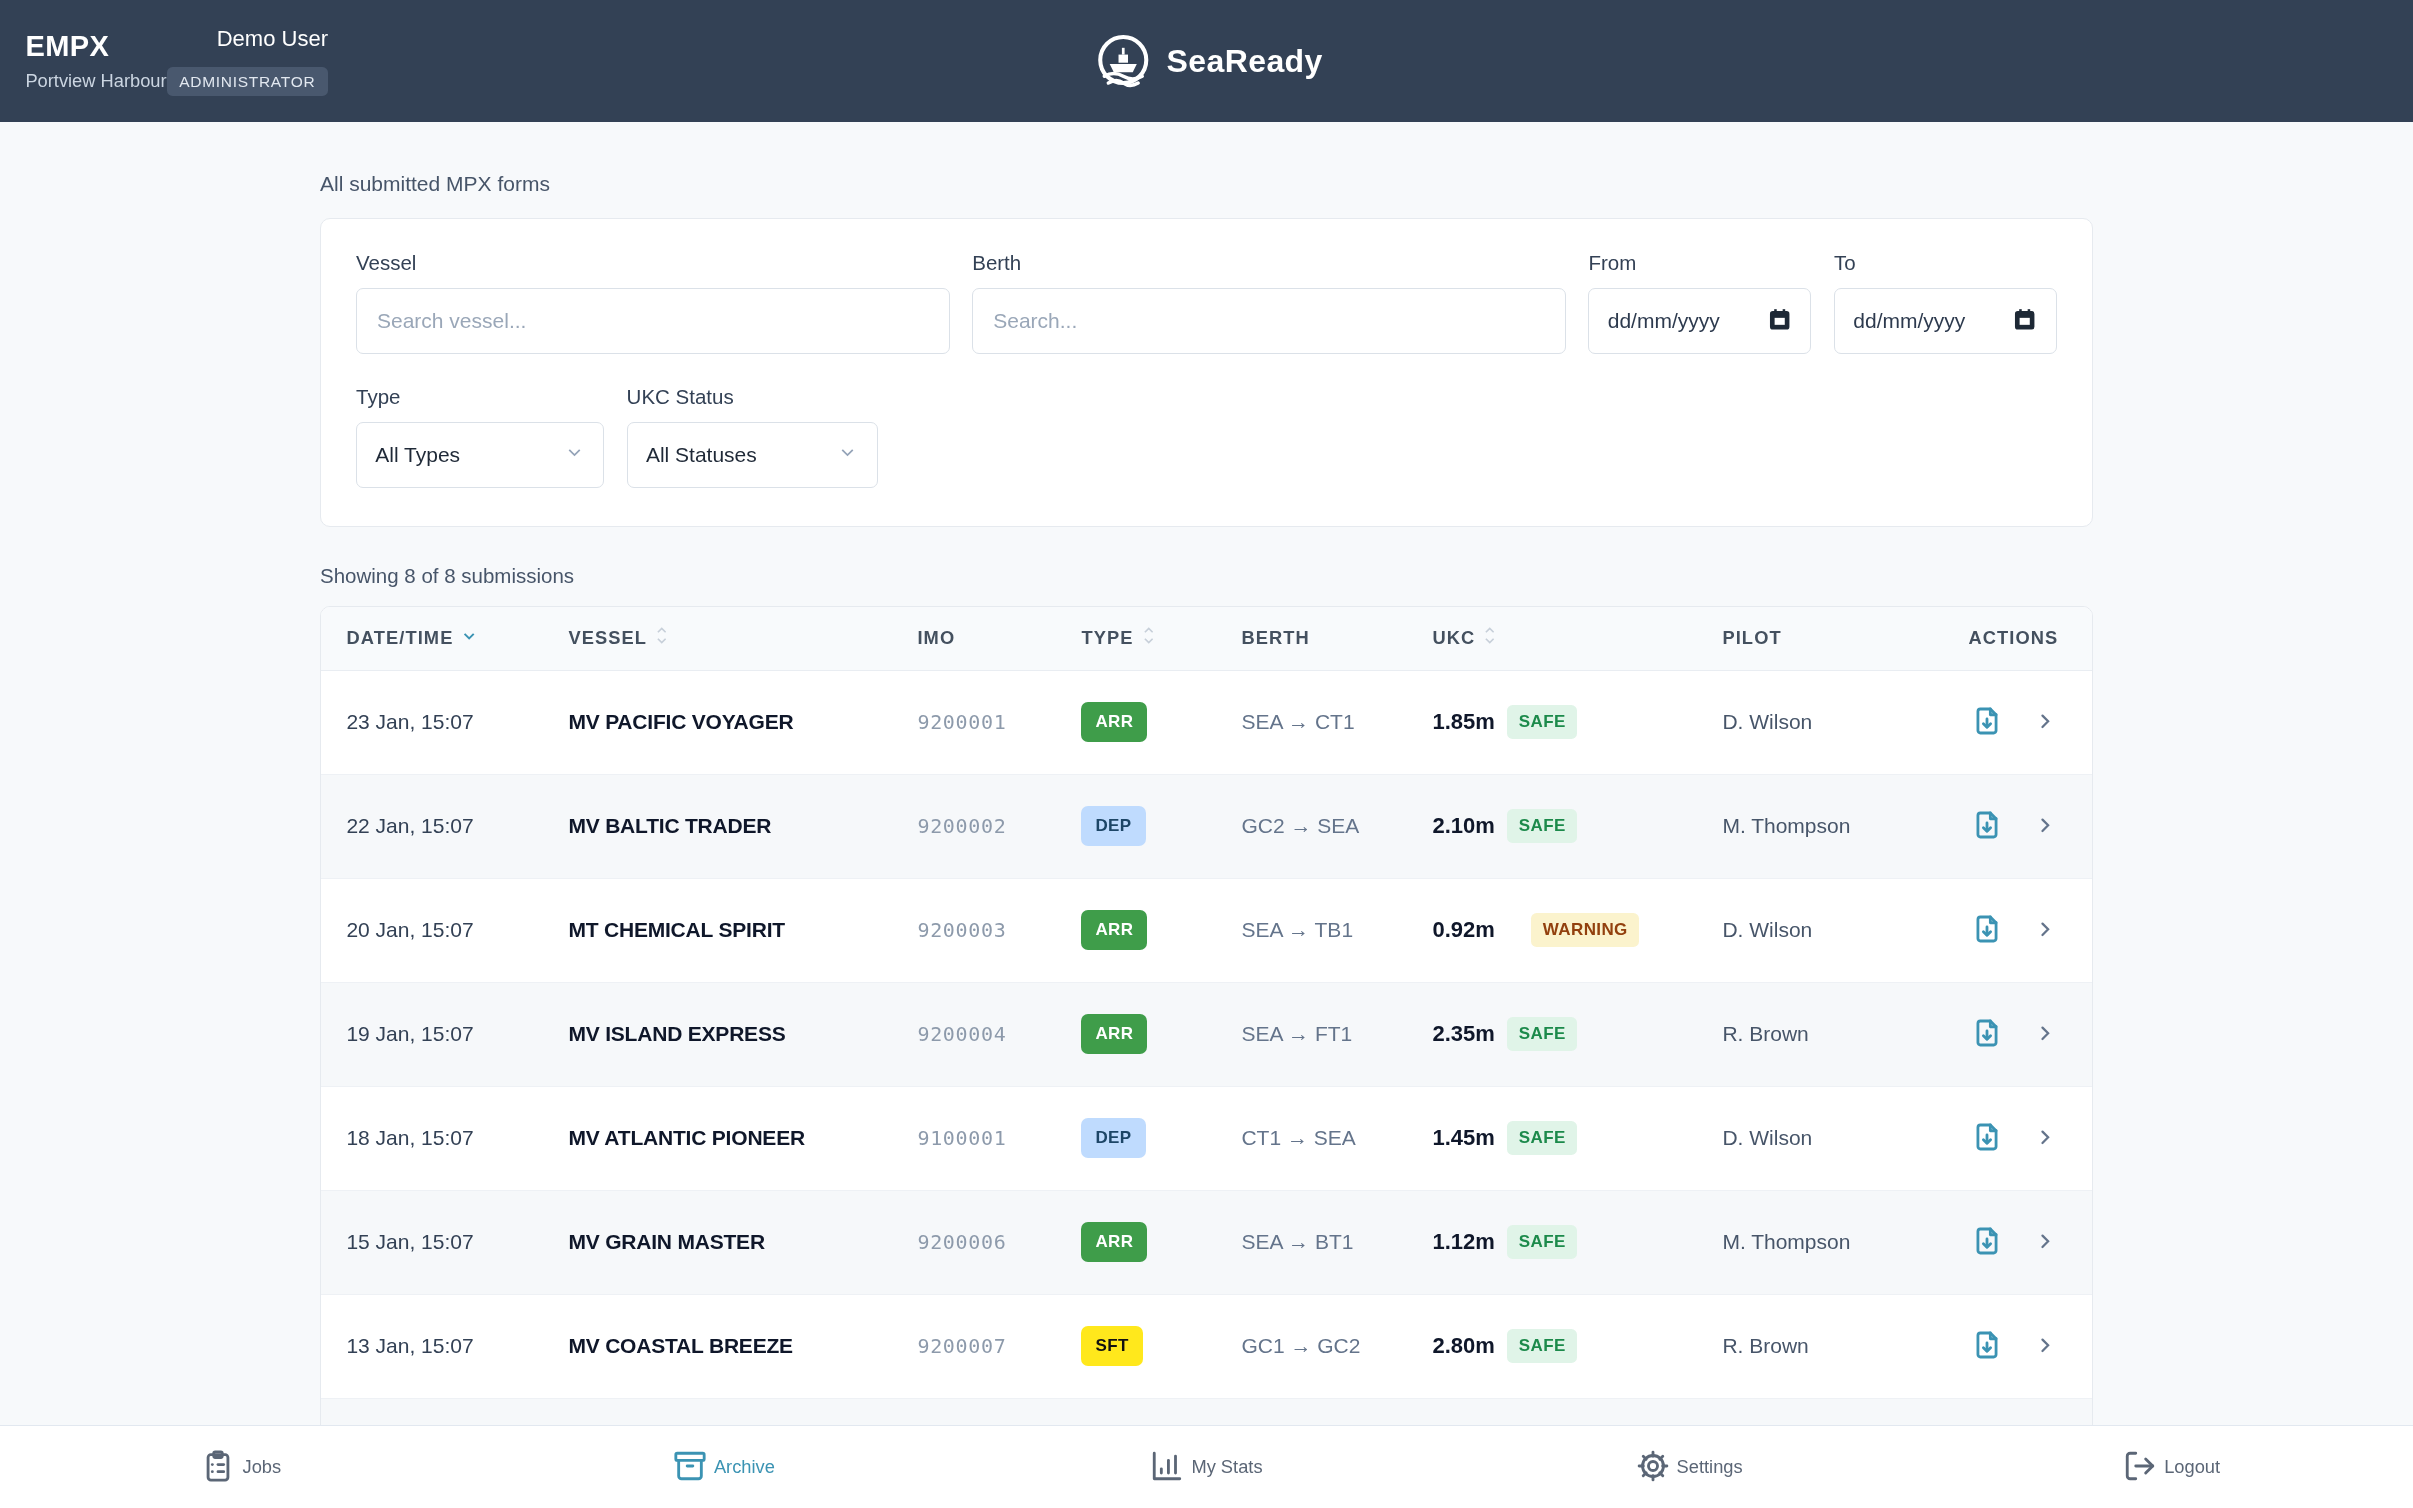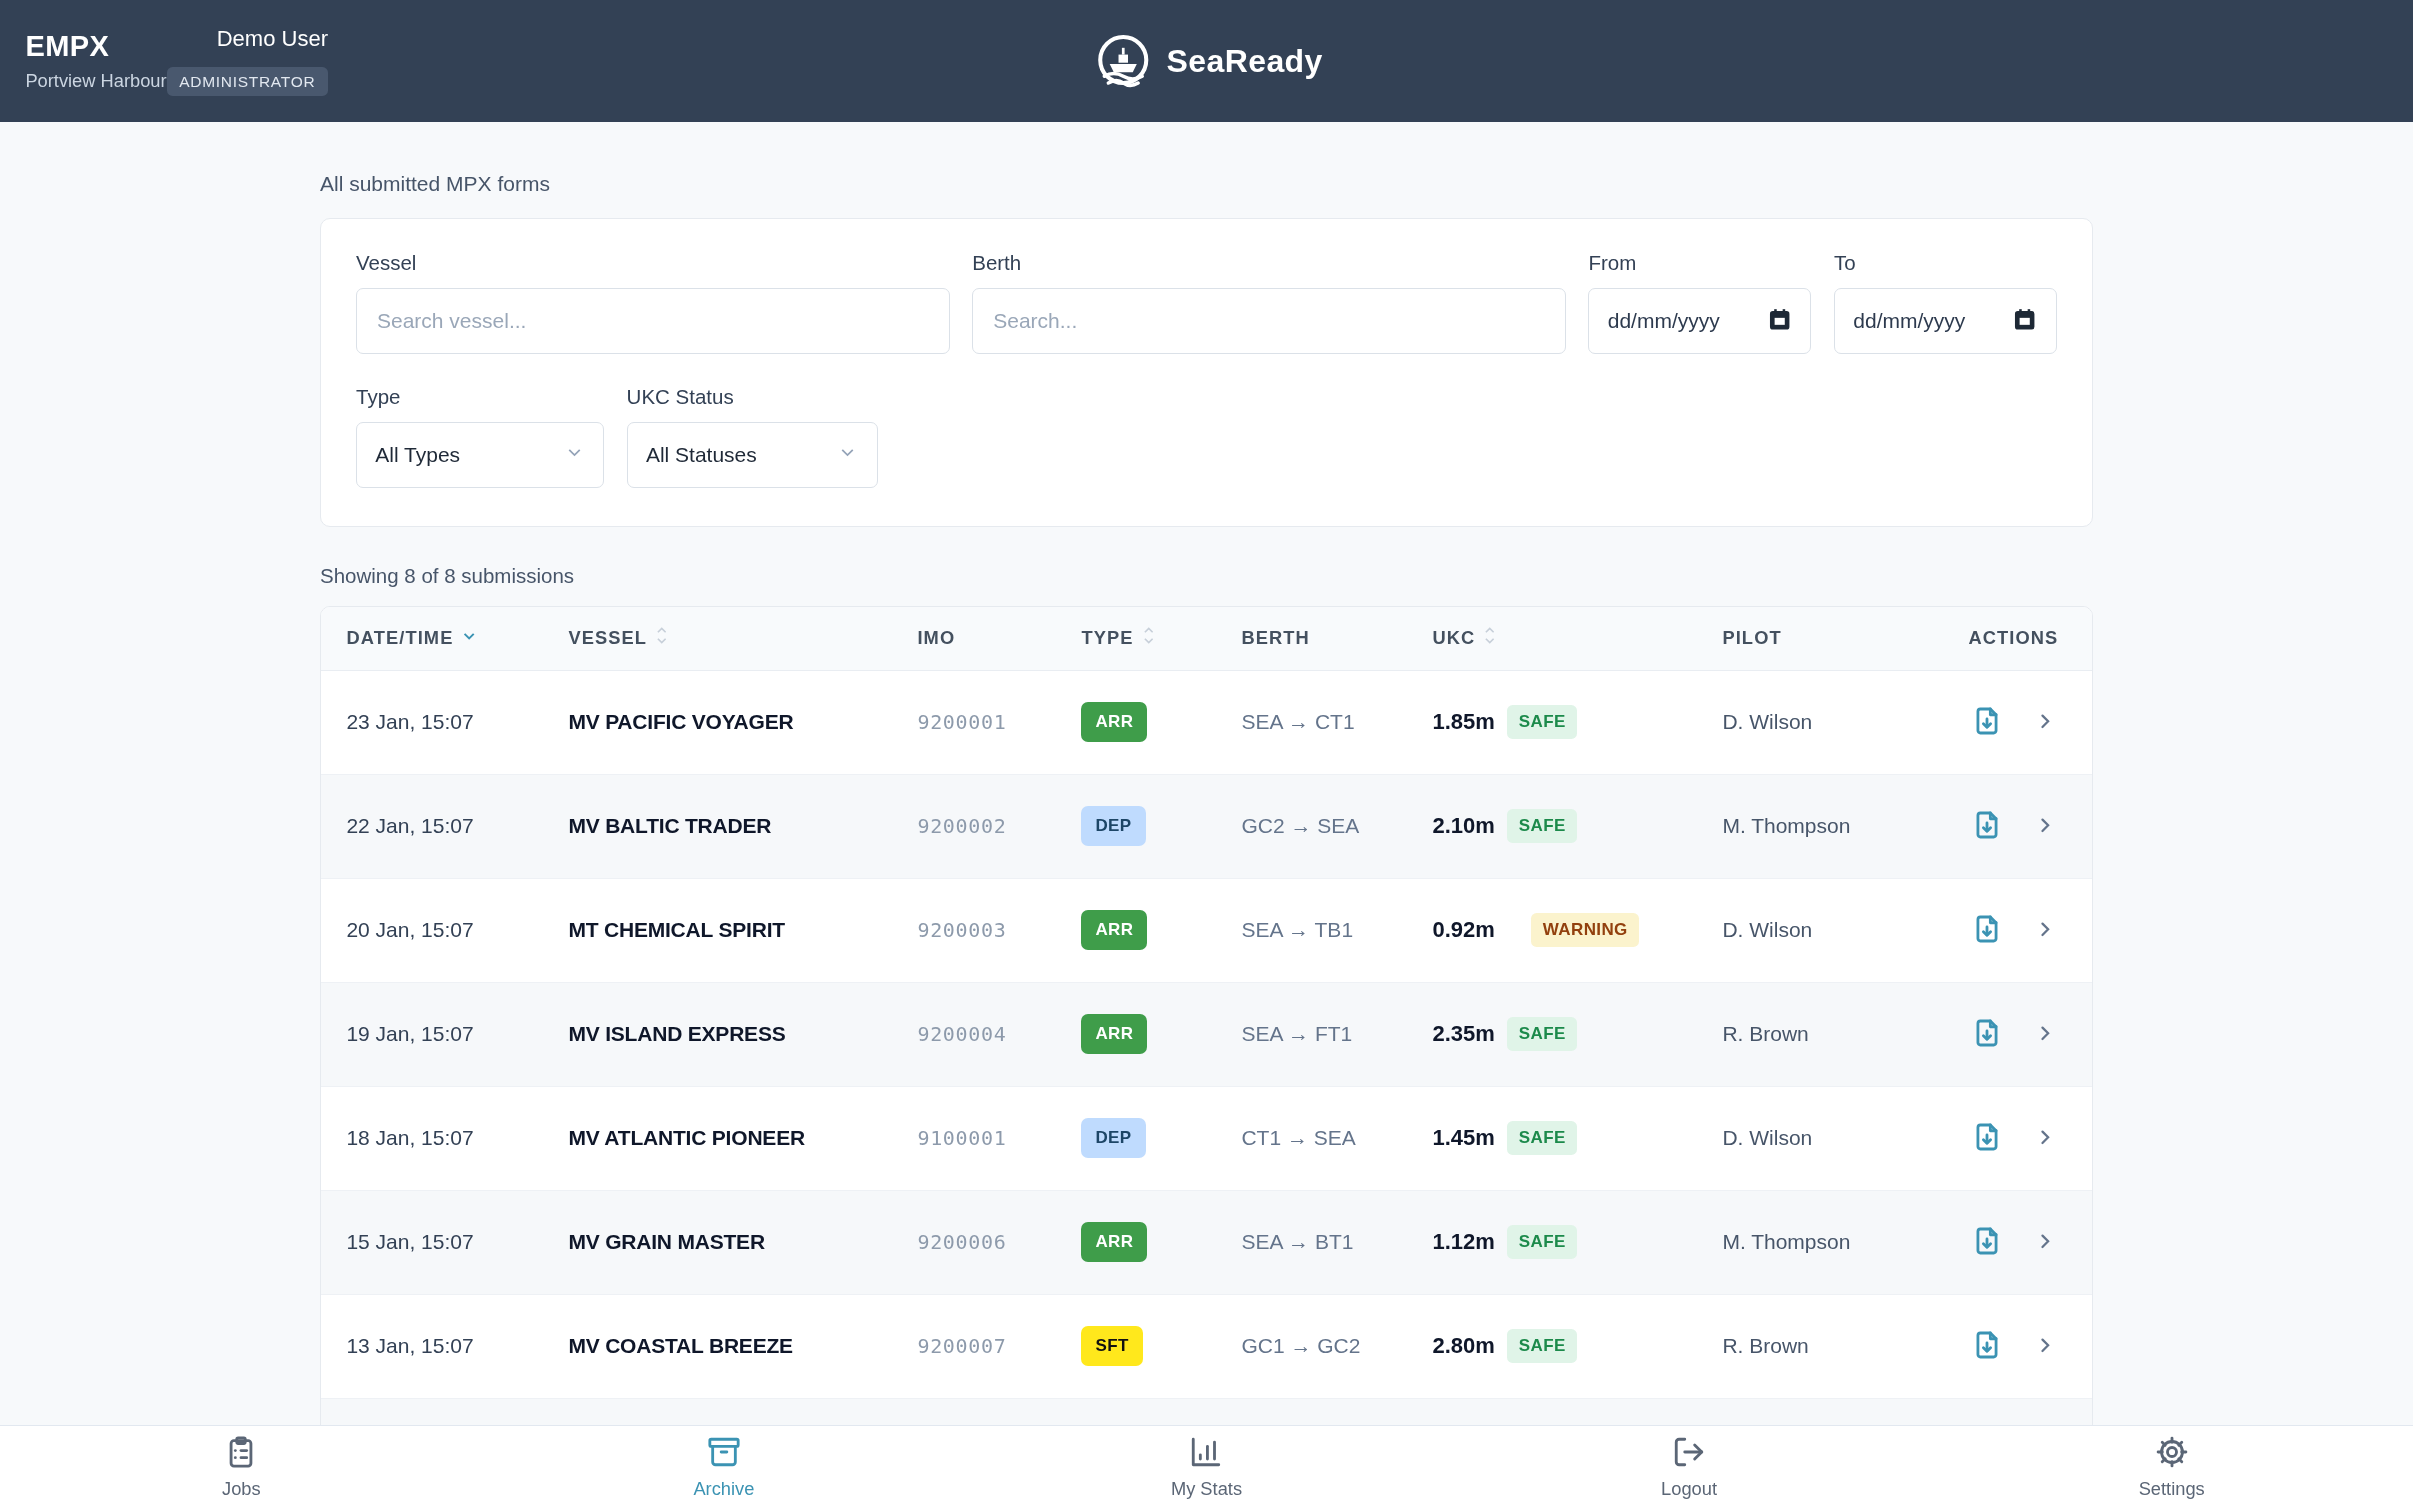--- a/index.html
+++ b/index.html
@@ -108,21 +108,21 @@
 
   .icon-btn { background:none; border:none; cursor:pointer; display:flex; align-items:center; }
 
   
   .bottom-nav {
     position:fixed; left:0; bottom:0; width:100%; height:83px;
     background:#ffffff; border-top:1.4px solid #e2e8f0;
     display:flex; z-index:10;
   }
   .nav-item {
-    flex:1; display:flex; flex-direction:column; align-items:center; justify-content:center;
+    flex:1; display:flex; align-items:center; justify-content:center;
     gap:7px; cursor:pointer; color:#5b6676;
   }
   .nav-item .nav-label { font-size:18.3px; }
   .nav-item.active { color:var(--accent,#3b93b3); }
   .nav-item svg { stroke:currentColor; }
 </style>
 </head>
 <body>
 
 <header class="topbar">
@@ -505,36 +505,36 @@
     <div class="nav-item">
       <span><svg width="34" height="34" viewBox="0 0 24 24" fill="none" stroke-width="2" stroke-linecap="round" stroke-linejoin="round">
           <path d="M3 3v18h18"></path>
           <path d="M8 17v-3"></path>
           <path d="M13 17V8"></path>
           <path d="M18 17V5"></path>
         </svg></span>
       <span class="nav-label">My Stats</span>
     </div>
     <div class="nav-item">
-      <span><svg width="34" height="34" viewBox="0 0 24 24" fill="none" stroke-width="2" stroke-linecap="round" stroke-linejoin="round">
-          <path d="M9 21H5a2 2 0 0 1-2-2V5a2 2 0 0 1 2-2h4"></path>
-          <polyline points="16 17 21 12 16 7"></polyline>
-          <line x1="21" y1="12" x2="9" y2="12"></line>
-        </svg></span>
-      <span class="nav-label">Logout</span>
-    </div>
-    <div class="nav-item">
       <span><svg width="34" height="34" viewBox="0 0 24 24" fill="none" stroke-width="2" stroke-linecap="round">
           <circle cx="12" cy="12" r="3.2"></circle>
           <circle cx="12" cy="12" r="7.4"></circle>
           <path d="M12 2.2v3"></path>
           <path d="M12 18.8v3"></path>
           <path d="M2.2 12h3"></path>
           <path d="M18.8 12h3"></path>
           <path d="M5.1 5.1l2.1 2.1"></path>
           <path d="M16.8 16.8l2.1 2.1"></path>
           <path d="M18.9 5.1l-2.1 2.1"></path>
           <path d="M7.2 16.8l-2.1 2.1"></path>
         </svg></span>
       <span class="nav-label">Settings</span>
     </div>
+    <div class="nav-item">
+      <span><svg width="34" height="34" viewBox="0 0 24 24" fill="none" stroke-width="2" stroke-linecap="round" stroke-linejoin="round">
+          <path d="M9 21H5a2 2 0 0 1-2-2V5a2 2 0 0 1 2-2h4"></path>
+          <polyline points="16 17 21 12 16 7"></polyline>
+          <line x1="21" y1="12" x2="9" y2="12"></line>
+        </svg></span>
+      <span class="nav-label">Logout</span>
+    </div>
   </nav>
 
 
 </body></html>

